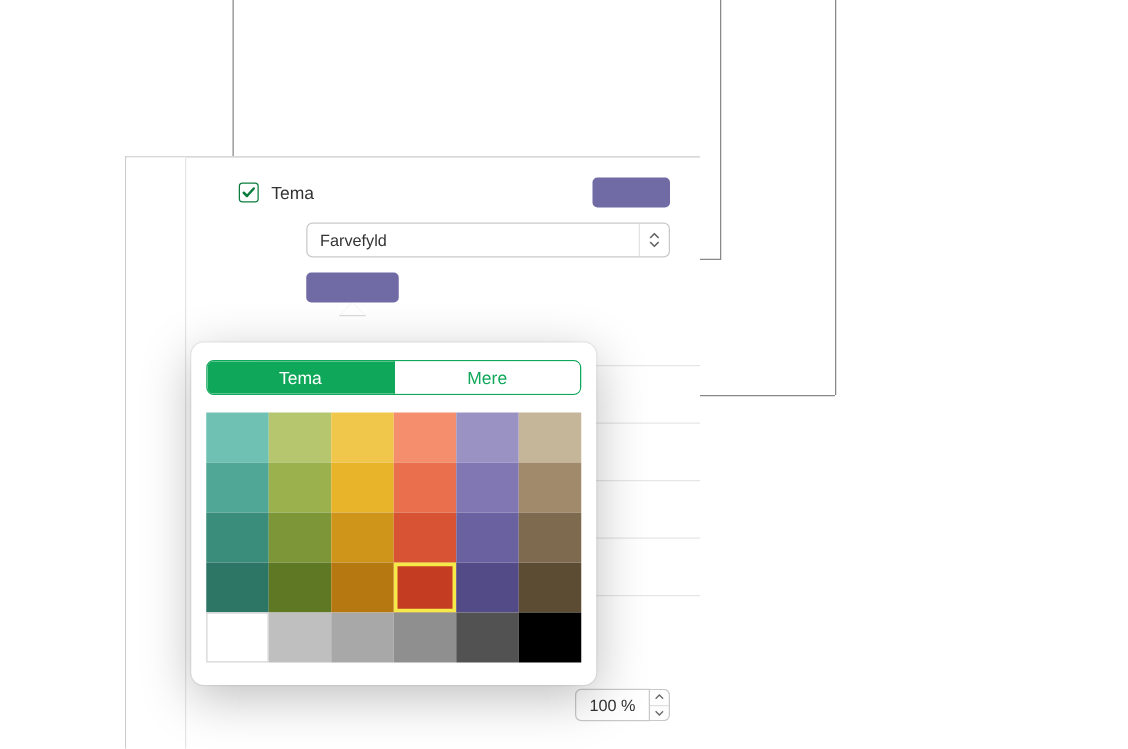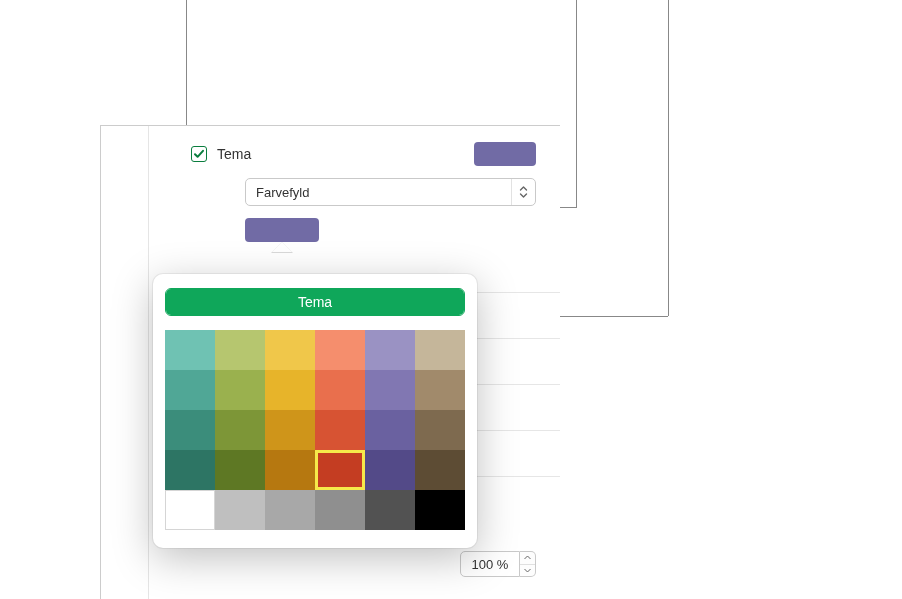--- a/index.html
+++ b/index.html
@@ -343,20 +343,23 @@
       <div class="hr-line hr1"></div>
       <div class="hr-line hr2"></div>
       <div class="hr-line hr3"></div>
       <div class="hr-line hr4"></div>
       <div class="hr-line hr5"></div>
 
       <div class="popover">
         <div class="seg-control">
           <div class="seg-btn active">
             <span>Tema</span>
+          </div>
+          <div class="seg-btn inactive">
+            <span>Mere</span>
           </div>
         </div>
         <div class="swatch-grid" id="swatch-grid">
             <div class="swatch" style="background: rgb(111, 194, 179);"></div>
             <div class="swatch" style="background: rgb(182, 198, 111);"></div>
             <div class="swatch" style="background: rgb(240, 199, 74);"></div>
             <div class="swatch" style="background: rgb(245, 142, 109);"></div>
             <div class="swatch" style="background: rgb(154, 146, 195);"></div>
             <div class="swatch" style="background: rgb(197, 182, 154);"></div>
             <div class="swatch" style="background: rgb(80, 167, 150);"></div>

